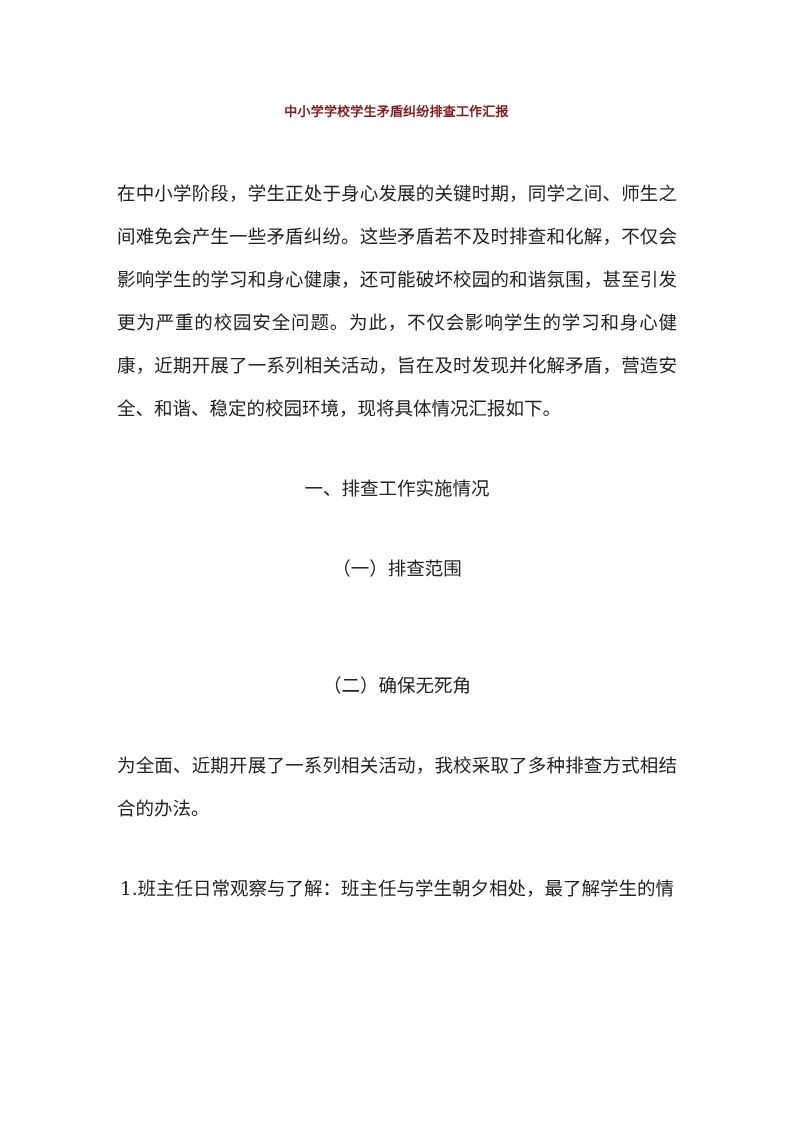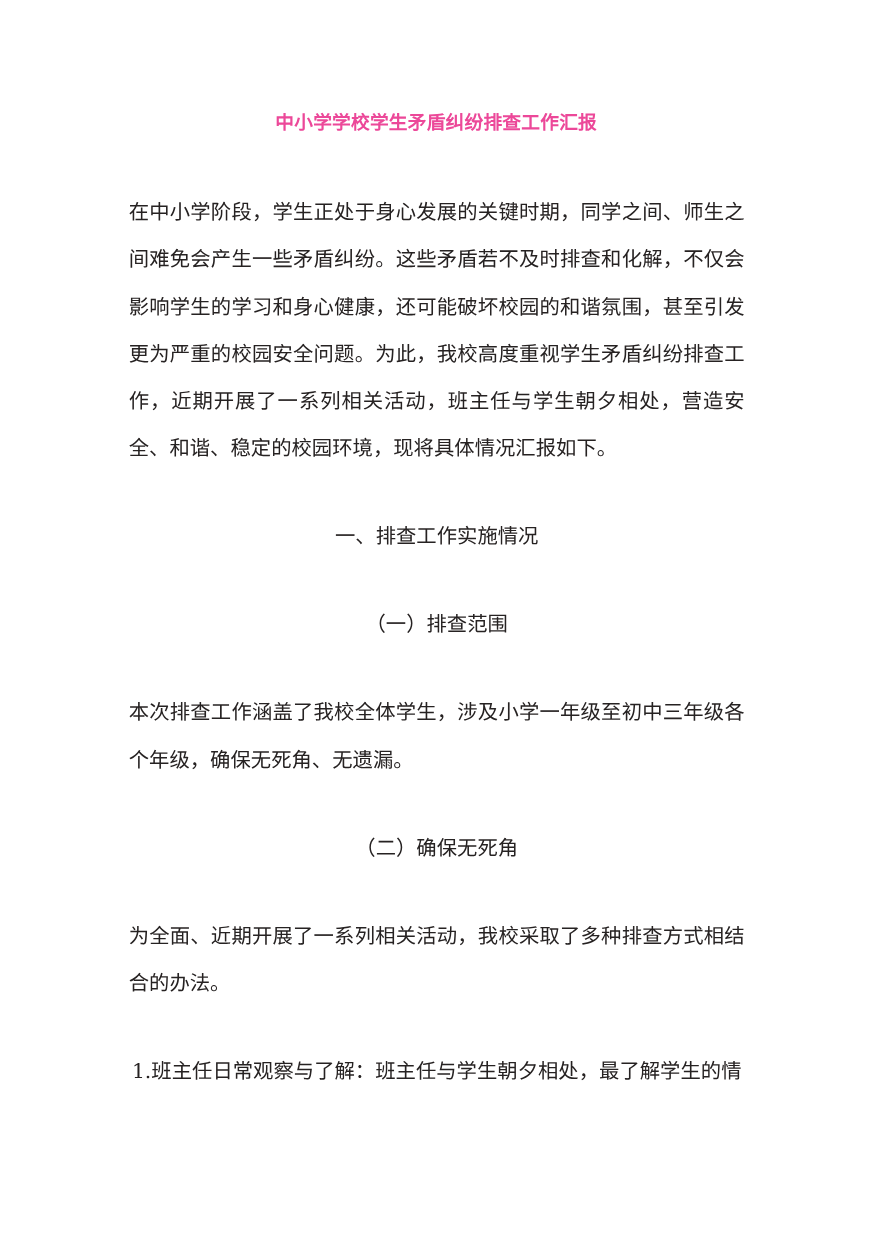--- a/index.html
+++ b/index.html
@@ -26,24 +26,24 @@
     position: absolute;
     left: 117px;
     top: 0;
     width: 560px;
   }
 
   
   .doc-title {
     font-family: "DejaVu Sans", "Liberation Sans", sans-serif;
     font-weight: bold;
-    font-size: 17px;
+    font-size: 13px;
     line-height: 28px;
     text-align: center;
-    color: #ec4899;
+    color: #7f1d1d;
     margin: 0;
     padding-top: 98px;
     letter-spacing: 0.2px;
   }
 
   
   .block {
     margin: 0;
     font-size: 18.5px;
     line-height: 43px;
@@ -77,33 +77,32 @@
 <body>
 
 <div class="page">
 
   <h1 class="doc-title">中小学学校学生矛盾纠纷排查工作汇报</h1>
 
   <div class="doc-body" style="position:relative;">
 
     <div class="gap-after-title"></div>
 
-    <p class="block para">在中小学阶段，学生正处于身心发展的关键时期，同学之间、师生之间难免会产生一些矛盾纠纷。这些矛盾若不及时排查和化解，不仅会影响学生的学习和身心健康，还可能破坏校园的和谐氛围，甚至引发更为严重的校园安全问题。为此，我校高度重视学生矛盾纠纷排查工作，近期开展了一系列相关活动，班主任与学生朝夕相处，营造安全、和谐、稳定的校园环境，现将具体情况汇报如下。</p>
+    <p class="block para">在中小学阶段，学生正处于身心发展的关键时期，同学之间、师生之间难免会产生一些矛盾纠纷。这些矛盾若不及时排查和化解，不仅会影响学生的学习和身心健康，还可能破坏校园的和谐氛围，甚至引发更为严重的校园安全问题。为此，不仅会影响学生的学习和身心健康，近期开展了一系列相关活动，旨在及时发现并化解矛盾，营造安全、和谐、稳定的校园环境，现将具体情况汇报如下。</p>
 
     <div class="gap-block"></div>
 
     <p class="block heading-1">一、排查工作实施情况</p>
 
     <div class="gap-heading"></div>
 
     <p class="block heading-2">（一）排查范围</p>
 
     <div class="gap-heading"></div>
 
-    <p class="block para">本次排查工作涵盖了我校全体学生，涉及小学一年级至初中三年级各个年级，确保无死角、无遗漏。</p>
 
     <div class="gap-block"></div>
 
     <p class="block heading-2">（二）确保无死角</p>
 
     <div class="gap-heading"></div>
 
     <p class="block para">为全面、近期开展了一系列相关活动，我校采取了多种排查方式相结合的办法。</p>
 
     <div class="gap-block"></div>

